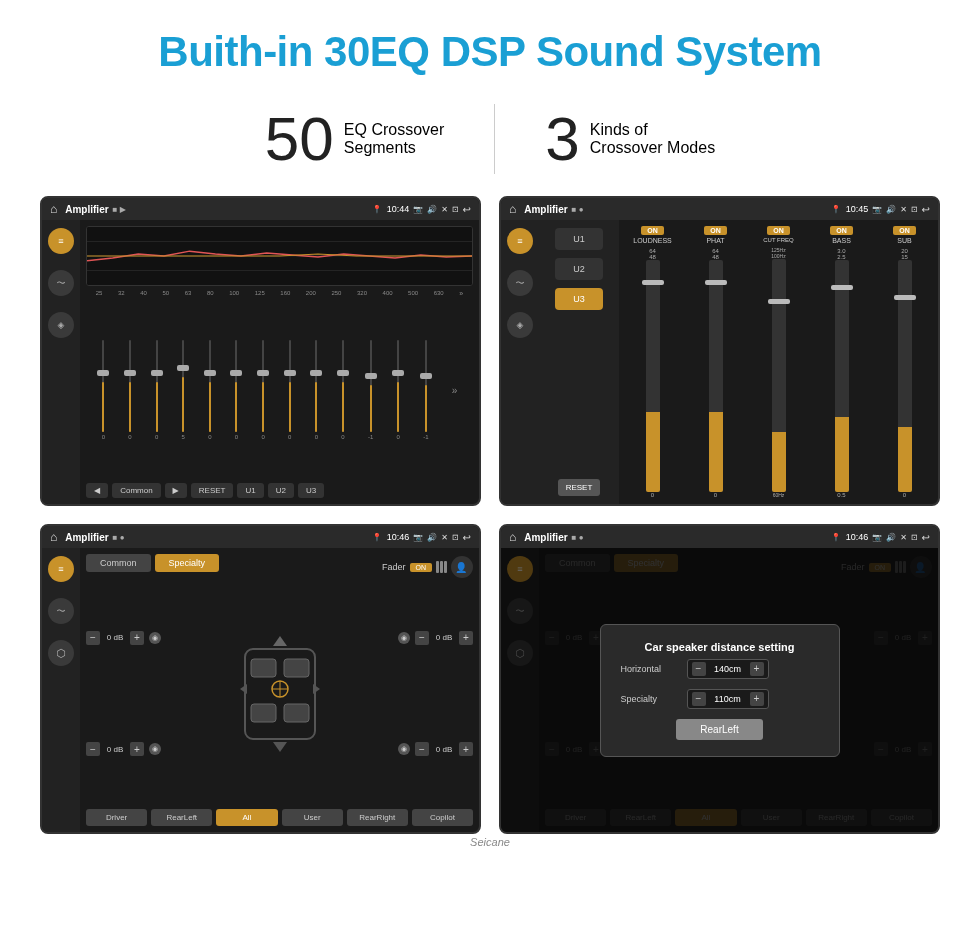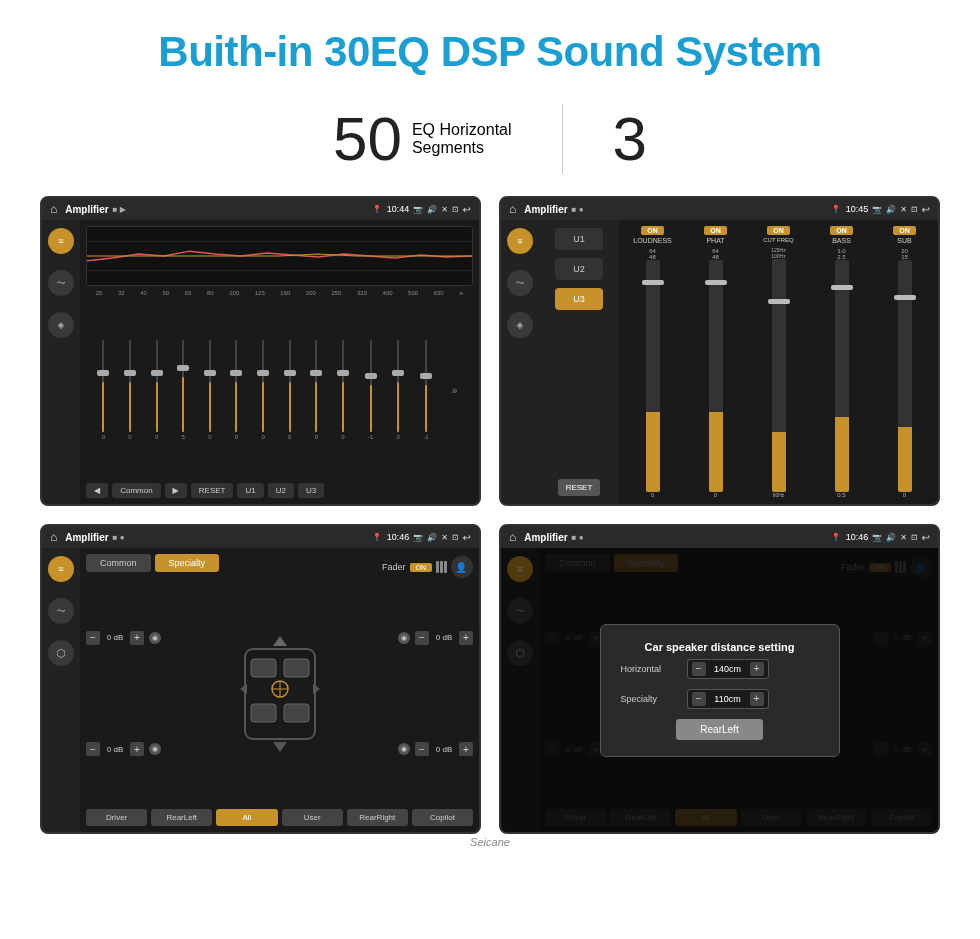--- a/index.html
+++ b/index.html
@@ -474,27 +474,31 @@
 <body>
 
 <div class="page-header">
   <h1 class="page-title">Buith-in 30EQ DSP Sound System</h1>
 </div>
 
 <div class="stats-row">
   <div class="stat-block">
     <span class="stat-number">50</span>
     <div>
-      <div>EQ Horizontal</div>
+      <div>EQ Crossover</div>
       <div>Segments</div>
     </div>
   </div>
   <div class="stat-divider"></div>
   <div class="stat-block">
     <span class="stat-number">3</span>
+    <div>
+      <div>Kinds of</div>
+      <div>Crossover Modes</div>
+    </div>
   </div>
 </div>
 
 <div class="screenshots-grid">
 
   <div class="screenshot">
     <div class="status-bar">
       <span style="font-size:12px;">⌂</span>
       <span class="app-name">Amplifier</span>
       <span style="font-size:8px;color:#aaa;">■ ▶</span>

